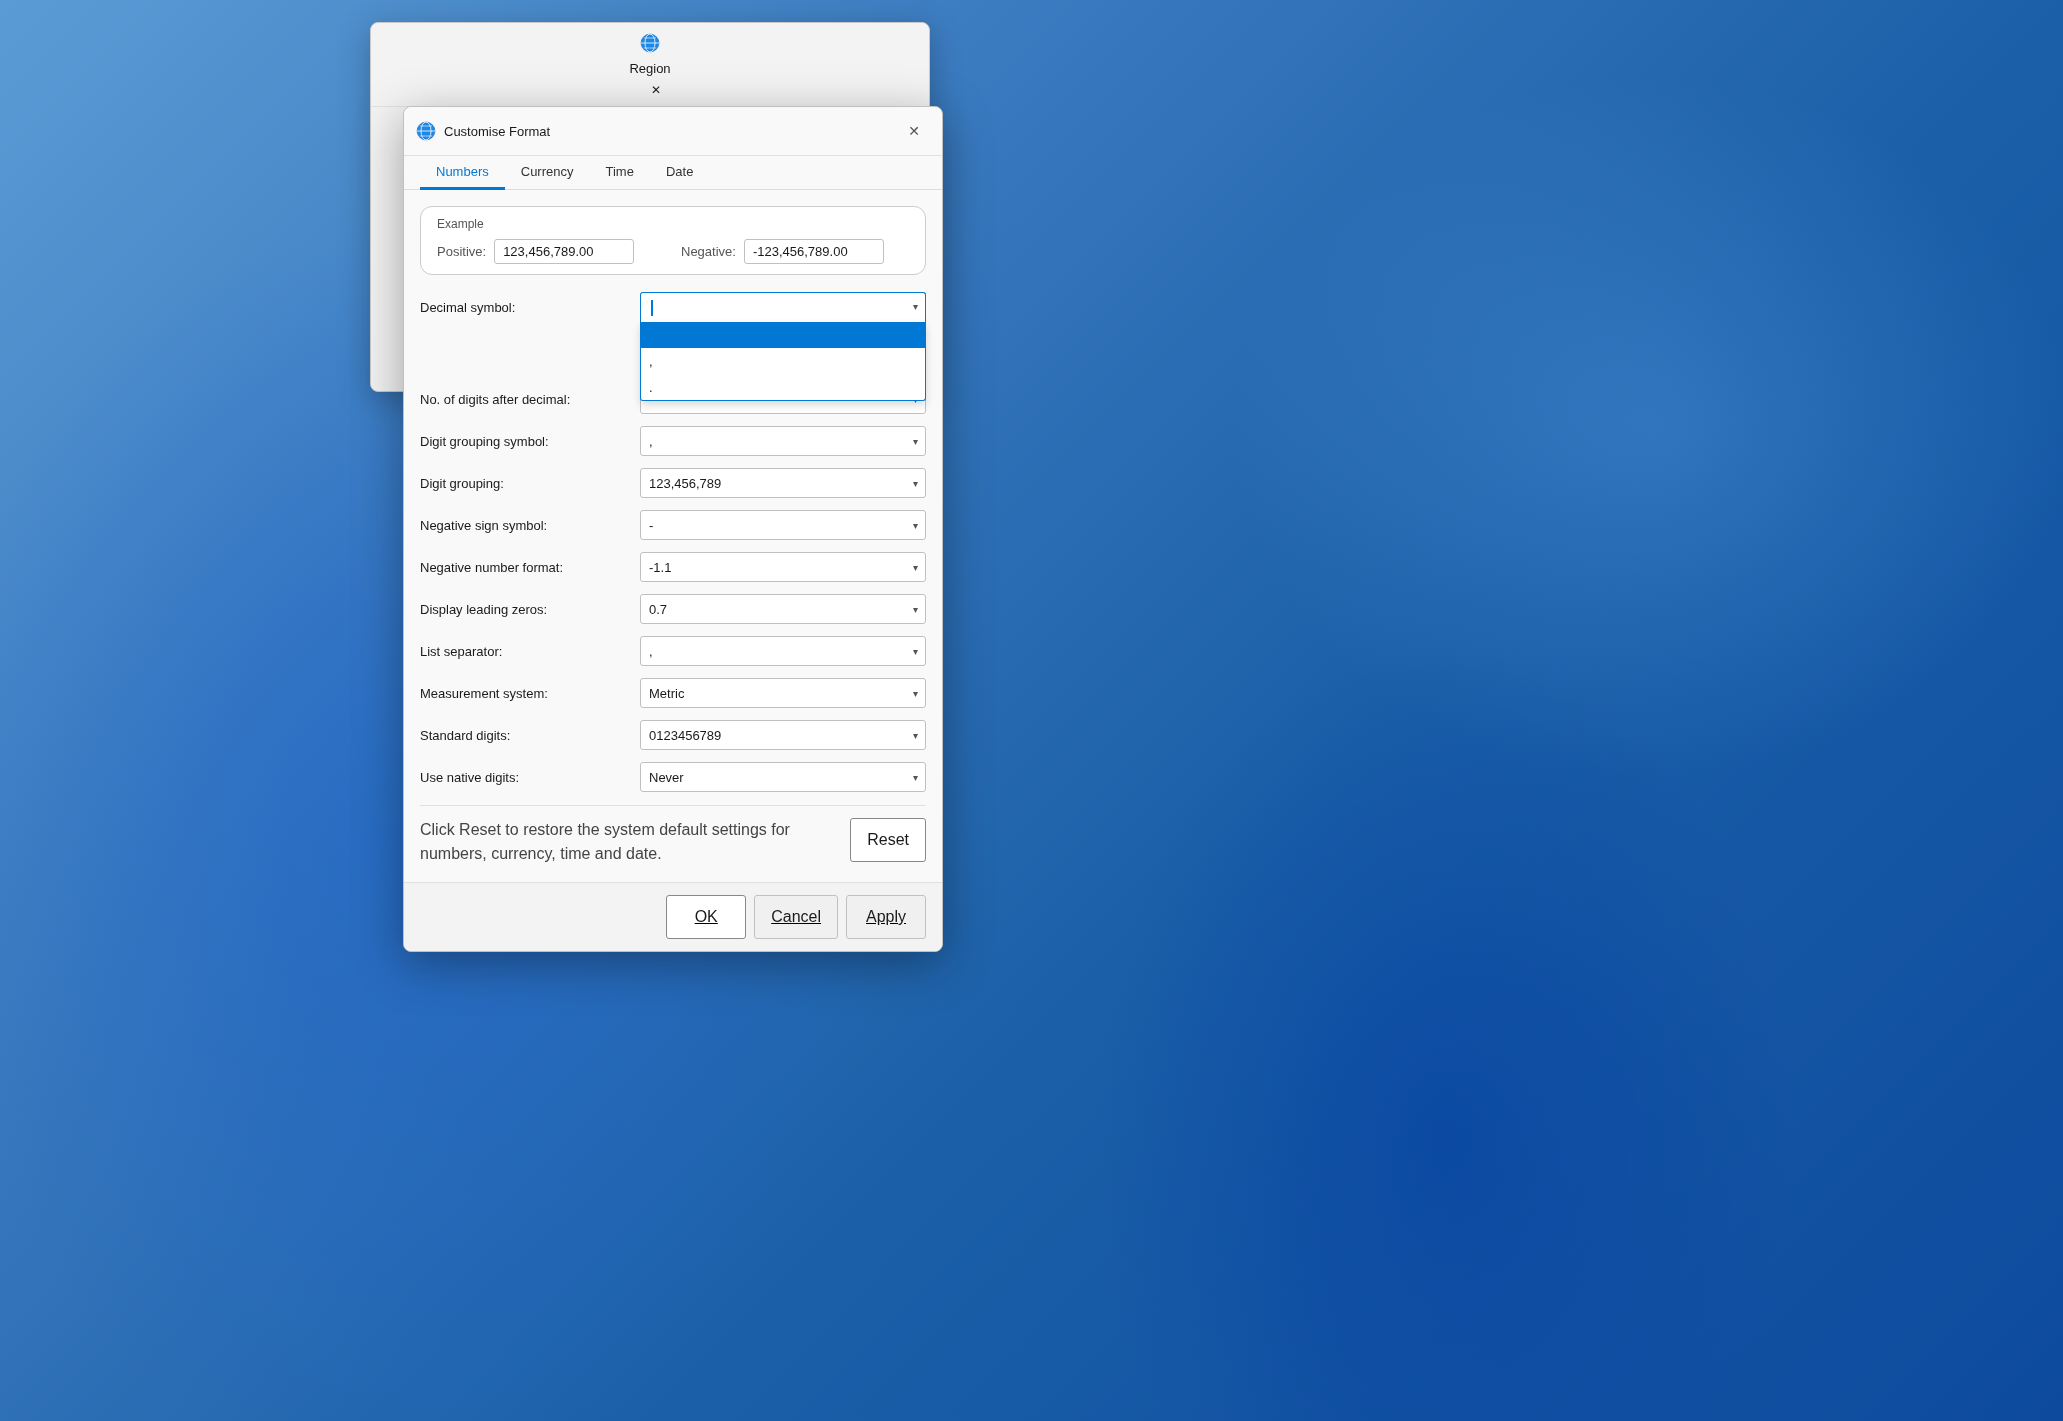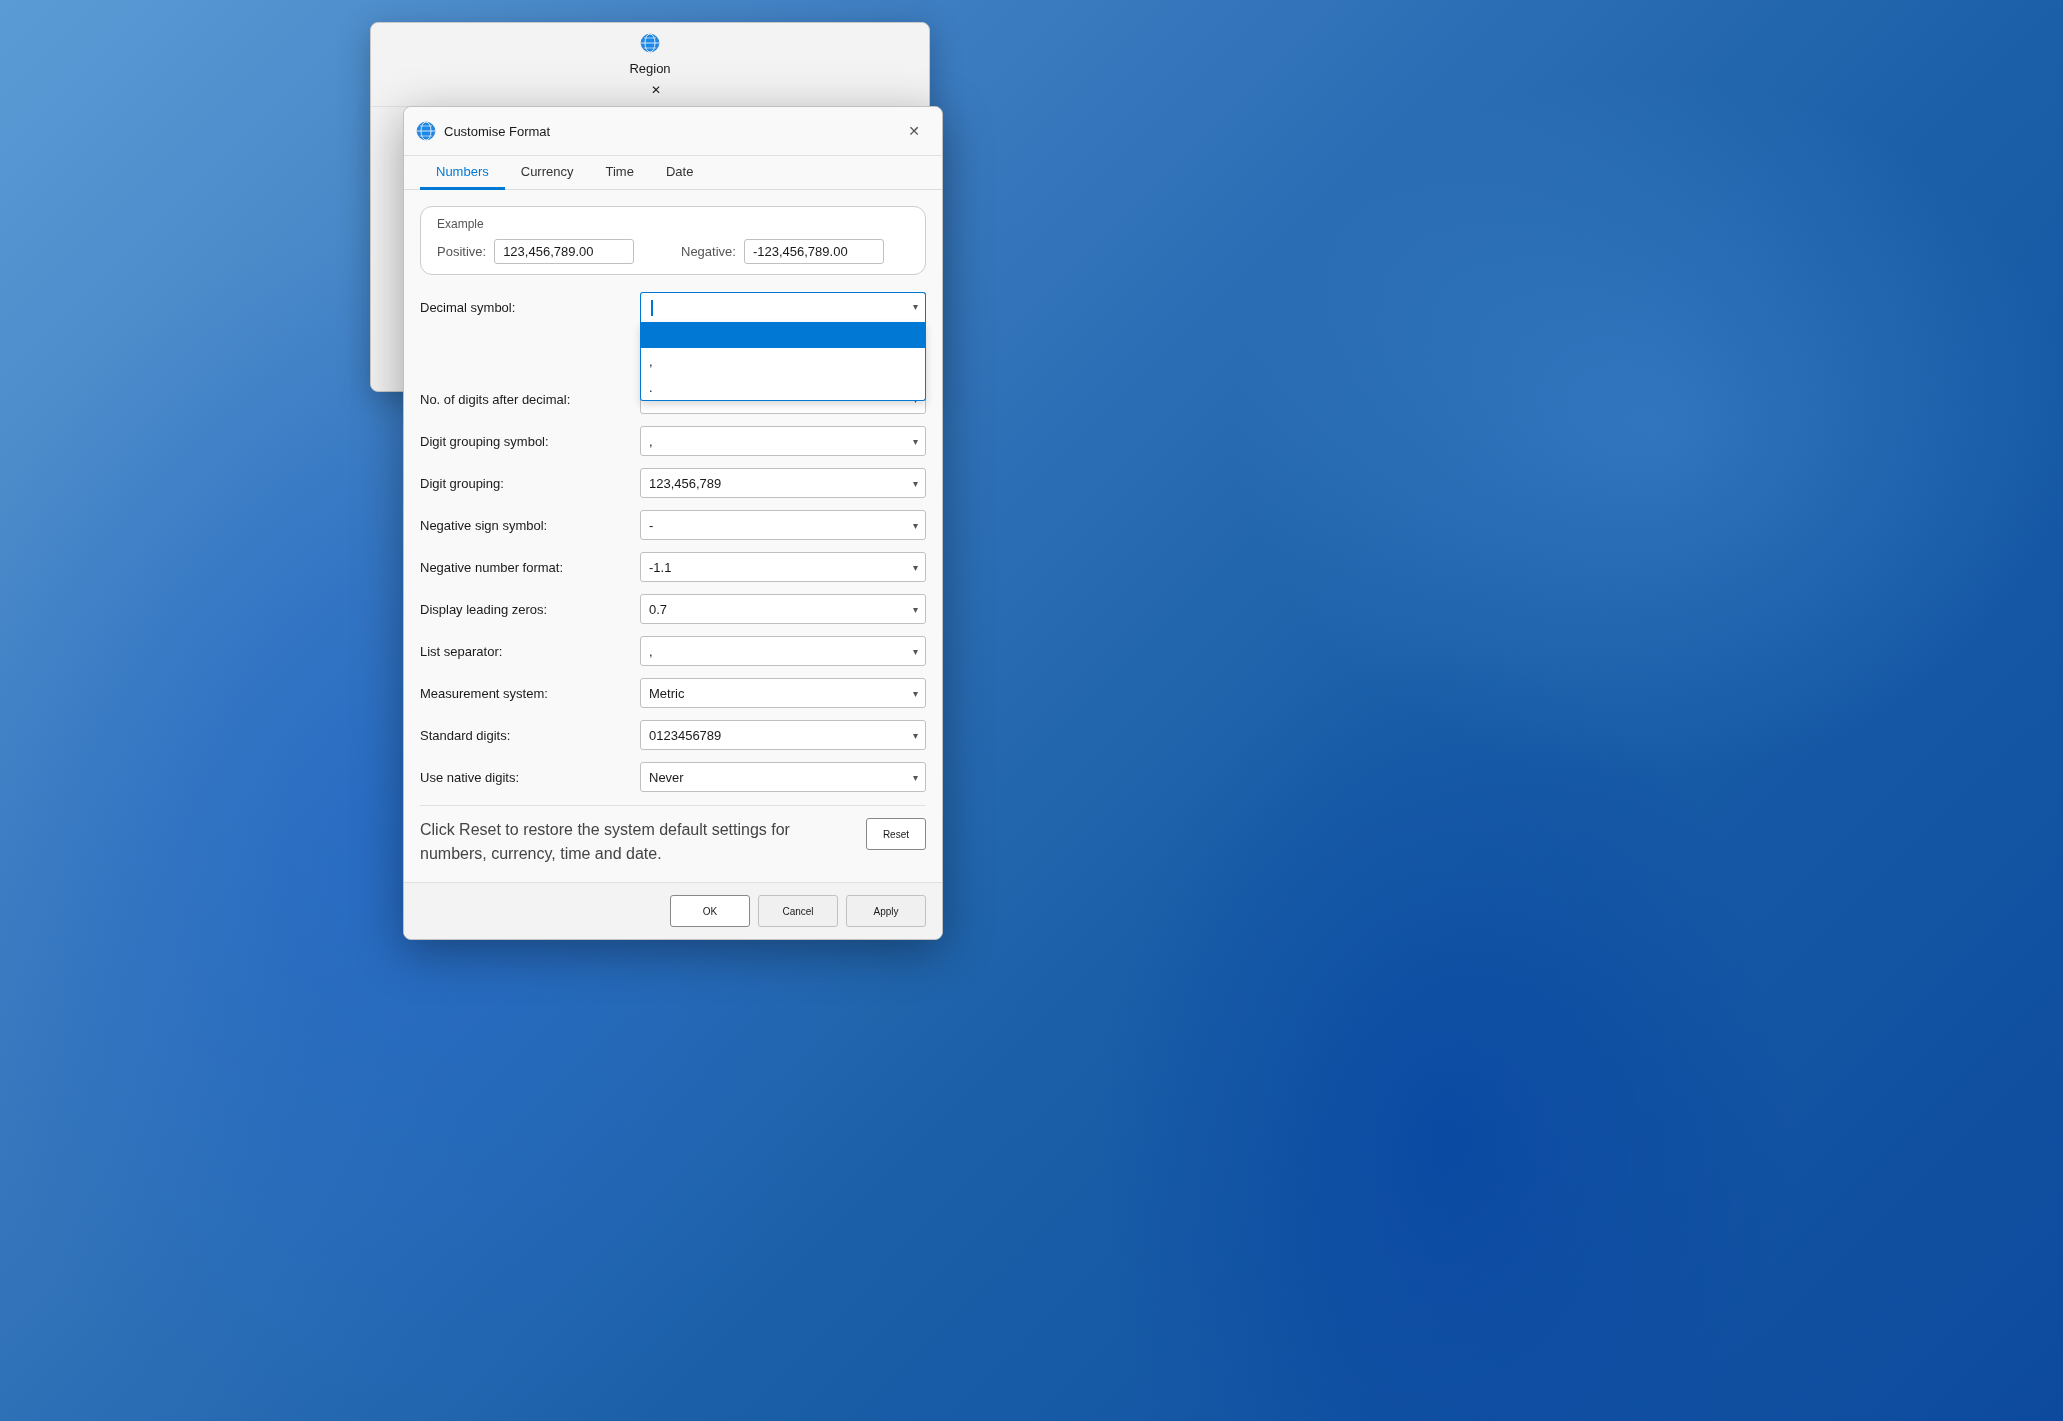--- a/index.html
+++ b/index.html
@@ -337,43 +337,44 @@
 
     .reset-text {
       flex: 1;
       font-size: 16px;
       color: #444;
       line-height: 1.5;
     }
 
     
     .btn {
-      height: 32px;
+      height: 44px;
       padding: 0 16px;
       border: 1px solid #c0c0c0;
       border-radius: 3px;
-      font-size: 10px;
+      font-size: 16px;
       cursor: pointer;
       background: #f0f0f0;
       color: #1a1a1a;
     }
 
     .btn-primary {
       background: white;
       border: 1px solid #888;
     }
 
     .dialog-footer {
       display: flex;
       justify-content: flex-end;
       gap: 8px;
       padding: 12px 16px;
       border-top: 1px solid #e0e0e0;
       background: #f3f3f3;
       border-radius: 0 0 8px 8px;
+      text-decoration: underline;
     }
 
     .btn-ok {
       min-width: 80px;
       background: white;
       border: 1px solid #888;
     }
 
     .btn-cancel {
       min-width: 80px;

